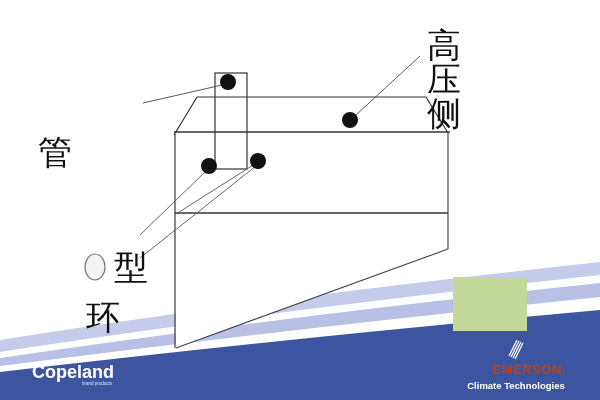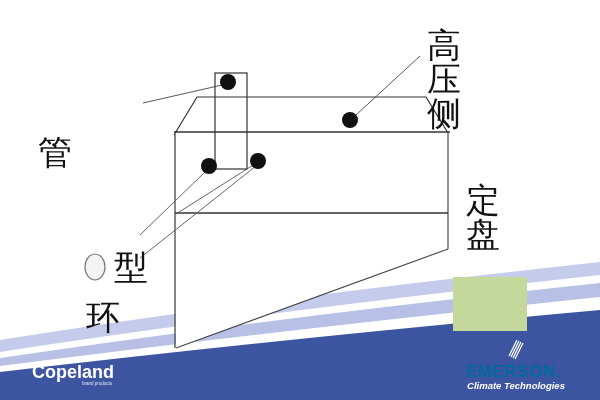--- a/index.html
+++ b/index.html
@@ -4,24 +4,24 @@
 <style>
   html, body { margin:0; padding:0; }
   body { width:600px; height:400px; overflow:hidden; background:#ffffff; position:relative;
          font-family:"DejaVu Serif", "Liberation Serif", serif; }
   .stage { position:absolute; left:0; top:0; width:488px; height:400px; }
   svg.diagram { position:absolute; left:0; top:0; }
   .label { position:absolute; font-size:34px; color:#111; line-height:1; letter-spacing:2px; }
   .copeland { position:absolute; left:32px; top:362px; color:#fff; font-family:Liberation Sans, sans-serif;
               font-weight:bold; font-size:18px; }
   .copeland-sub { position:absolute; left:82px; top:381px; color:#dfe4f5; font-family:"Liberation Sans", sans-serif; font-size:4.5px; }
-  .emerson { position:absolute; left:466px; top:362px; width:100px; text-align:left; color:#0369a1;
-             font-family:"Liberation Sans", sans-serif; font-weight:bold; font-size:17px; letter-spacing:0.5px; }
+  .emerson { position:absolute; left:466px; top:362px; width:100px; text-align:right; color:#c2410c;
+             font-family:"Liberation Sans", sans-serif; font-weight:bold; font-size:13px; letter-spacing:0.5px; }
   .emerson-sub { position:absolute; left:466px; top:380px; width:100px; text-align:center; color:#fff;
-                 font-family:"Liberation Sans", sans-serif; font-size:9.5px; font-weight:bold;font-style:italic; }
+                 font-family:"Liberation Sans", sans-serif; font-size:9.5px; font-weight:bold; }
   .fig-badge { position:absolute; left:453px; top:277px; width:74px; height:54px; background:#c3d89a; }
   .fig-text { position:absolute; left:468px; top:288px; font-size:26px; font-family:"Liberation Sans", sans-serif; }
   .fig-char { color:#8b1a1a; border:2px solid #333; padding:0 1px; line-height:1; font-family:"DejaVu Serif", serif; font-size:22px;}
   .fig-num { color:#3a3a1a; }
 </style>
 </head>
 <body>
 
 <div class="stage">
 
@@ -59,21 +59,20 @@
     <circle cx="228" cy="82" r="8" fill="#111"></circle>
     <circle cx="350" cy="120" r="8" fill="#111"></circle>
     <circle cx="209" cy="166" r="8" fill="#111"></circle>
     <circle cx="258" cy="161" r="8" fill="#111"></circle>
 
     <ellipse cx="95" cy="267" rx="10" ry="13" fill="#f3f3f3" stroke="#777" stroke-width="1.2"></ellipse>
   </svg>
 
   <div class="label" style="left:427px; top:28px;">高压侧</div>
   <div class="label" style="left:38px; top:135px;">管</div>
-  <div class="label" style="left:466px; top:183px;">定盘</div>
   <div class="label" style="left:114px; top:250px;">型</div>
   <div class="label" style="left:86px; top:300px;">环</div>
 
   <div class="fig-badge"></div>
 
   <div class="copeland">Copeland</div>
   <div class="copeland-sub">brand products</div>
 
   <svg class="diagram" width="600" height="400">
     <g stroke="#ffffff" stroke-width="1.2">

